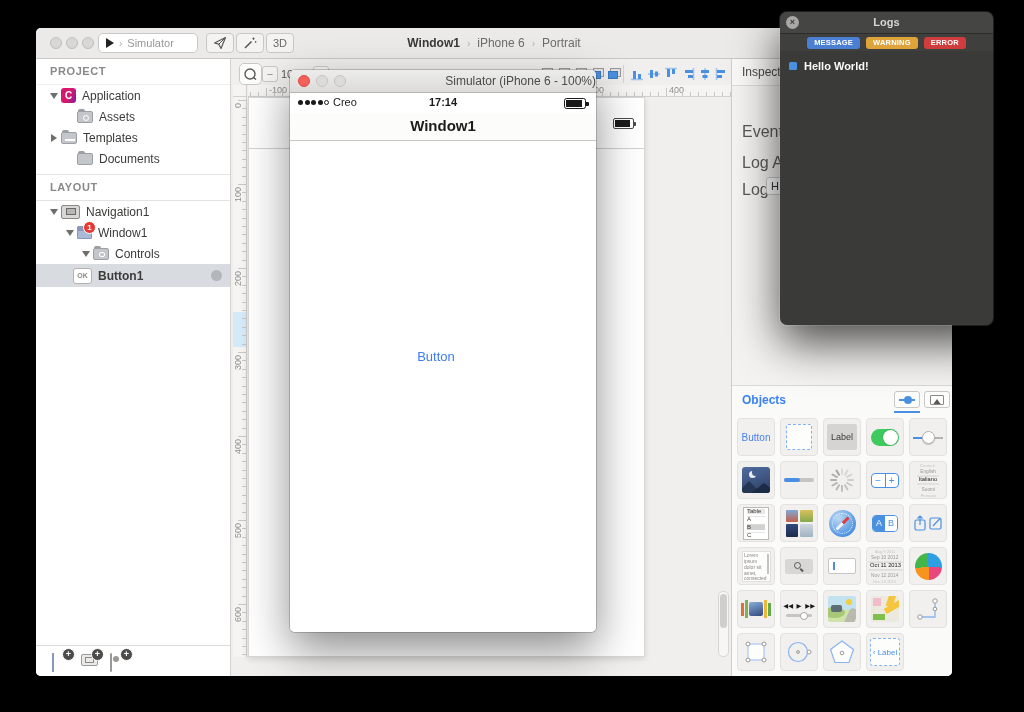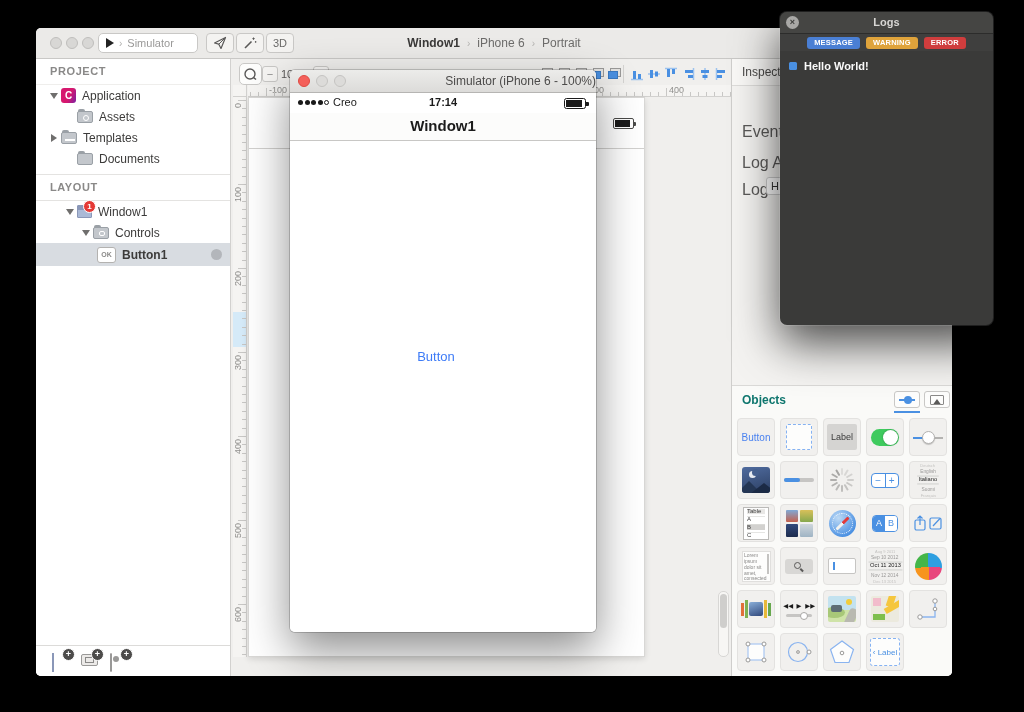--- a/index.html
+++ b/index.html
@@ -89,21 +89,21 @@
   .c-scroll i{position:absolute;left:1px;right:1px;top:2px;height:34px;background:#cfcecc;border-radius:4px;}
 
   
   .right-panel{position:absolute;left:695px;top:31px;right:0;bottom:0;background:#f4f3f1;border-left:1px solid #cfcecc;box-sizing:border-box;}
   .rp-tabbar{position:absolute;left:0;right:0;top:0;height:26px;border-bottom:1px solid #dddcda;background:#f9f8f6;}
   .rp-tab{position:absolute;left:10px;top:6px;font-size:12px;color:#4a4948;}
   .rp-label{position:absolute;left:10px;font-size:16px;color:#5a5958;}
   .rp-field{position:absolute;left:34px;top:118px;width:48px;height:18px;background:#fff;border:1px solid #ccc;border-radius:3px;
     font-size:11px;color:#333;padding:2px 4px;box-sizing:border-box;}
   .obj-header{position:absolute;left:0;right:0;top:326px;height:28px;border-top:1px solid #dad9d7;border-bottom:1px solid #d5d4d2;background:#fafaf8;}
-  .obj-title{position:absolute;left:10px;top:7px;font-size:12px;font-weight:bold;color:#0f766e;}
+  .obj-title{position:absolute;left:10px;top:7px;font-size:12px;font-weight:bold;color:#3b82f6;}
   .obj-tab{position:absolute;top:5px;width:26px;height:17px;border:1px solid #c9c8c6;border-radius:3px;background:#fdfdfc;
     display:flex;align-items:center;justify-content:center;box-sizing:border-box;}
   .ot1{width:16px;height:10px;position:relative;}
   .ot1::before{content:'';position:absolute;left:0;right:0;top:4px;height:2px;background:#4a90e2;}
   .ot1::after{content:'';position:absolute;left:5px;top:1px;width:8px;height:8px;border-radius:50%;background:#4a90e2;}
   .ot2{width:14px;height:10px;border:1px solid #8a8988;border-radius:1px;position:relative;overflow:hidden;box-sizing:border-box;}
   .ot2::after{content:'';position:absolute;left:1px;bottom:-2px;width:0;height:0;border-left:5px solid transparent;border-right:5px solid transparent;border-bottom:7px solid #5a5958;}
   .obj-underline{position:absolute;top:25px;width:26px;height:2px;background:#4a90e2;}
   .obj-grid{position:absolute;left:0;right:0;top:354px;bottom:0;padding:5px;display:flex;flex-wrap:wrap;gap:5px;align-content:flex-start;box-sizing:border-box;background:#fafaf8;}
   .tile{width:38px;height:38px;background:#f1f0ee;border:1px solid #e3e2e0;border-radius:4px;display:flex;align-items:center;justify-content:center;box-sizing:border-box;overflow:hidden;}
@@ -281,37 +281,44 @@
           <span>Templates</span>
         </div>
         <div class="tree-row" style="padding-left: 28px;">
           <span class="arr"></span>
           <span class="ti fold"></span>
           <span>Documents</span>
         </div>
       </div>
     <div class="s-header layout">LAYOUT</div>
     <div id="layout-tree">
+        <div class="tree-row" style="padding-left: 12px;">
+          <span class="arr">
+            <span class="arr-d"></span>
+          </span>
+          <span class="ti navic"></span>
+          <span>Navigation1</span>
+        </div>
         <div class="tree-row" style="padding-left: 28px;">
           <span class="arr">
             <span class="arr-d"></span>
           </span>
           <span class="ti winic">
             <i class="badge">1</i>
           </span>
           <span>Window1</span>
         </div>
         <div class="tree-row" style="padding-left: 44px;">
           <span class="arr">
             <span class="arr-d"></span>
           </span>
           <span class="ti fold ctrl"></span>
           <span>Controls</span>
         </div>
-        <div class="tree-row selected" style="padding-left: 48px;">
+        <div class="tree-row selected" style="padding-left: 24px;">
           <span class="arr"></span>
           <span class="ti btnic">OK</span>
           <span>Button1</span>
           <span class="sel-dot"></span>
         </div>
       </div>
     <div class="s-bottom">
       <span class="add-btn"><span class="ab1"></span><span class="add-badge">+</span></span>
       <span class="add-btn">
           <span class="ab2"></span>

